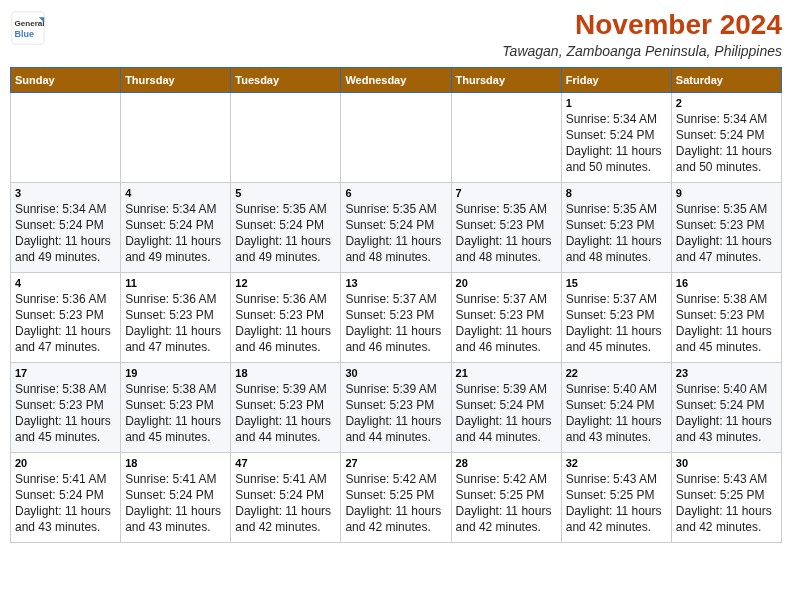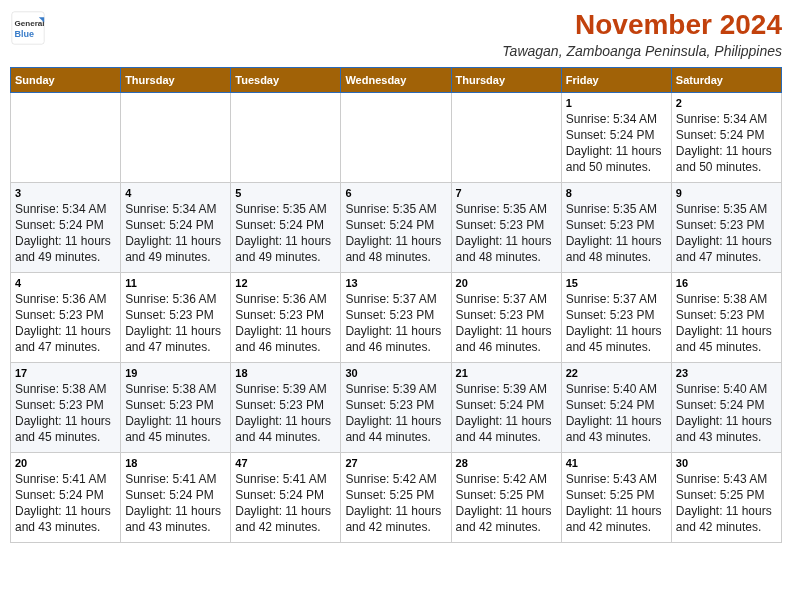--- a/index.html
+++ b/index.html
@@ -314,21 +314,21 @@
 and 42 minutes.</div>
         </td>
         <td>
           <span class="day-num">28</span>
           <div class="day-info" style="white-space: pre-line;">Sunrise: 5:42 AM
 Sunset: 5:25 PM
 Daylight: 11 hours
 and 42 minutes.</div>
         </td>
         <td>
-          <span class="day-num">41</span>
+          <span class="day-num">32</span>
           <div class="day-info" style="white-space: pre-line;">Sunrise: 5:43 AM
 Sunset: 5:25 PM
 Daylight: 11 hours
 and 42 minutes.</div>
         </td>
         <td>
           <span class="day-num">30</span>
           <div class="day-info" style="white-space: pre-line;">Sunrise: 5:43 AM
 Sunset: 5:25 PM
 Daylight: 11 hours

